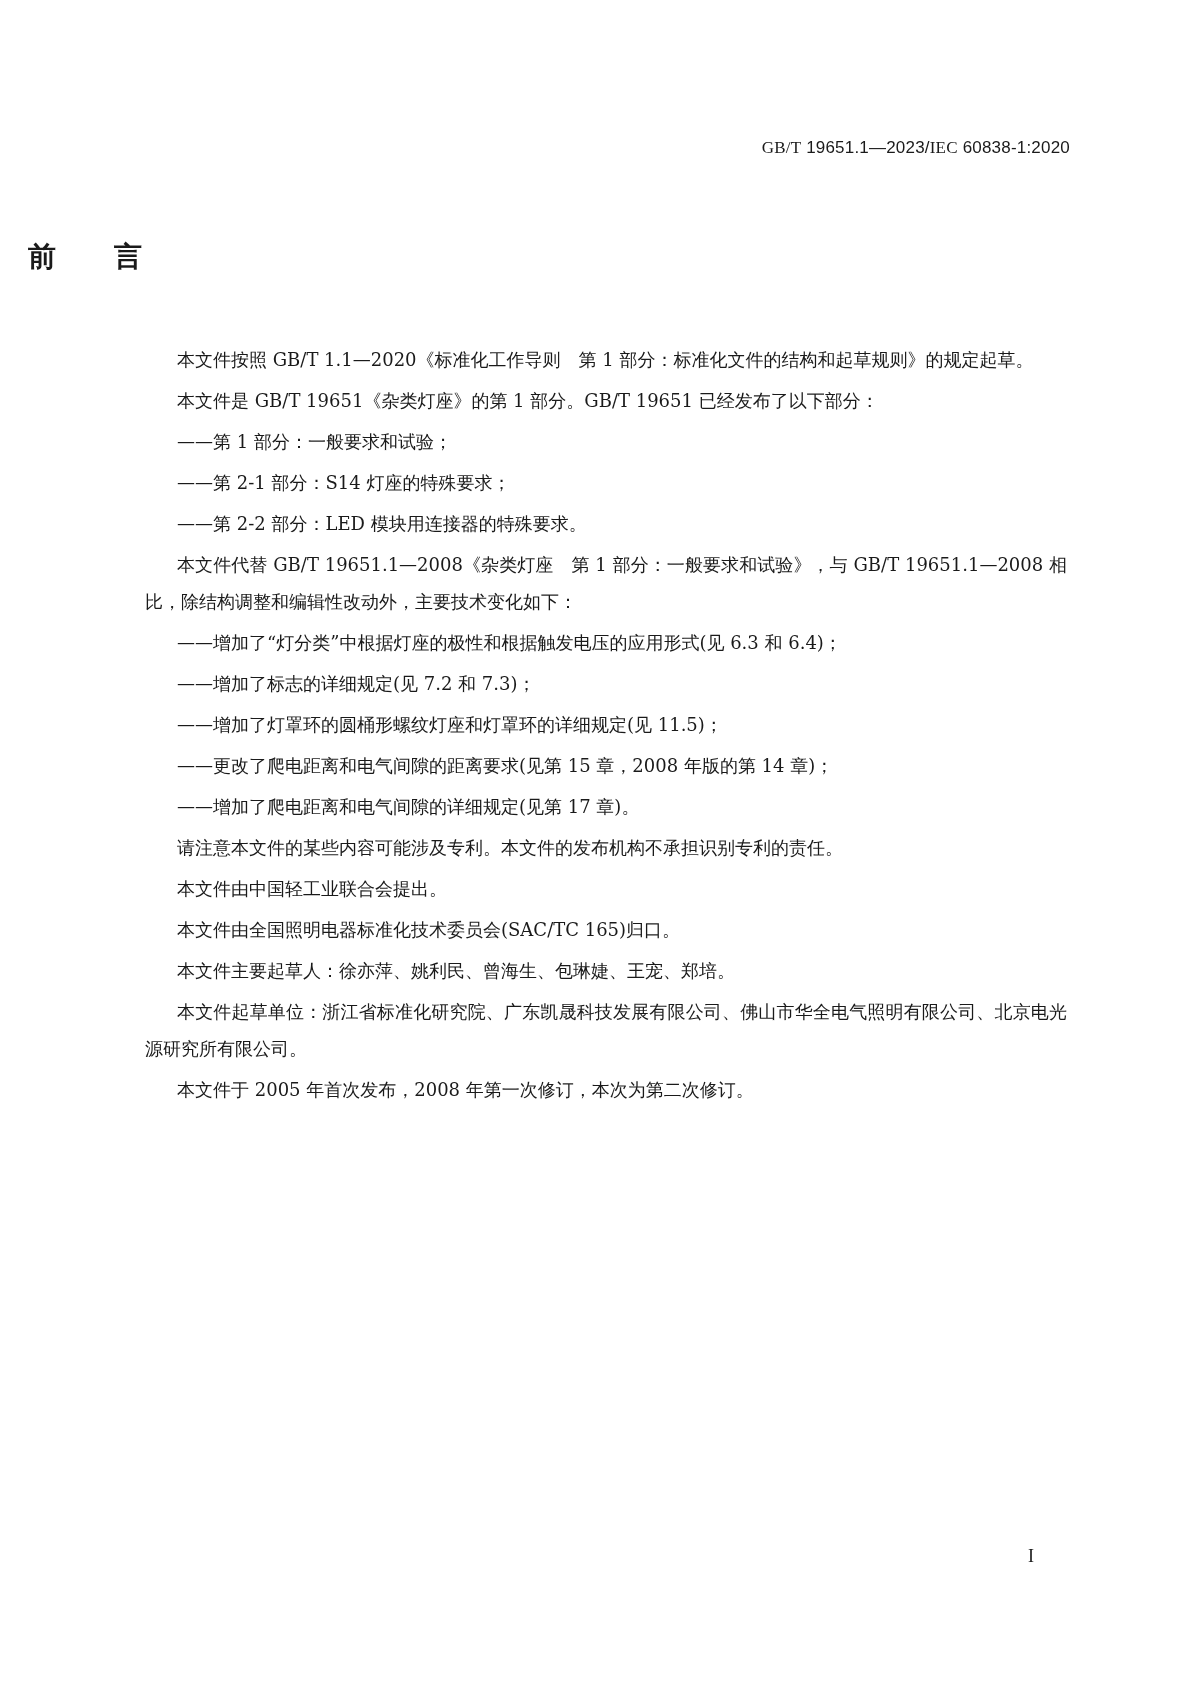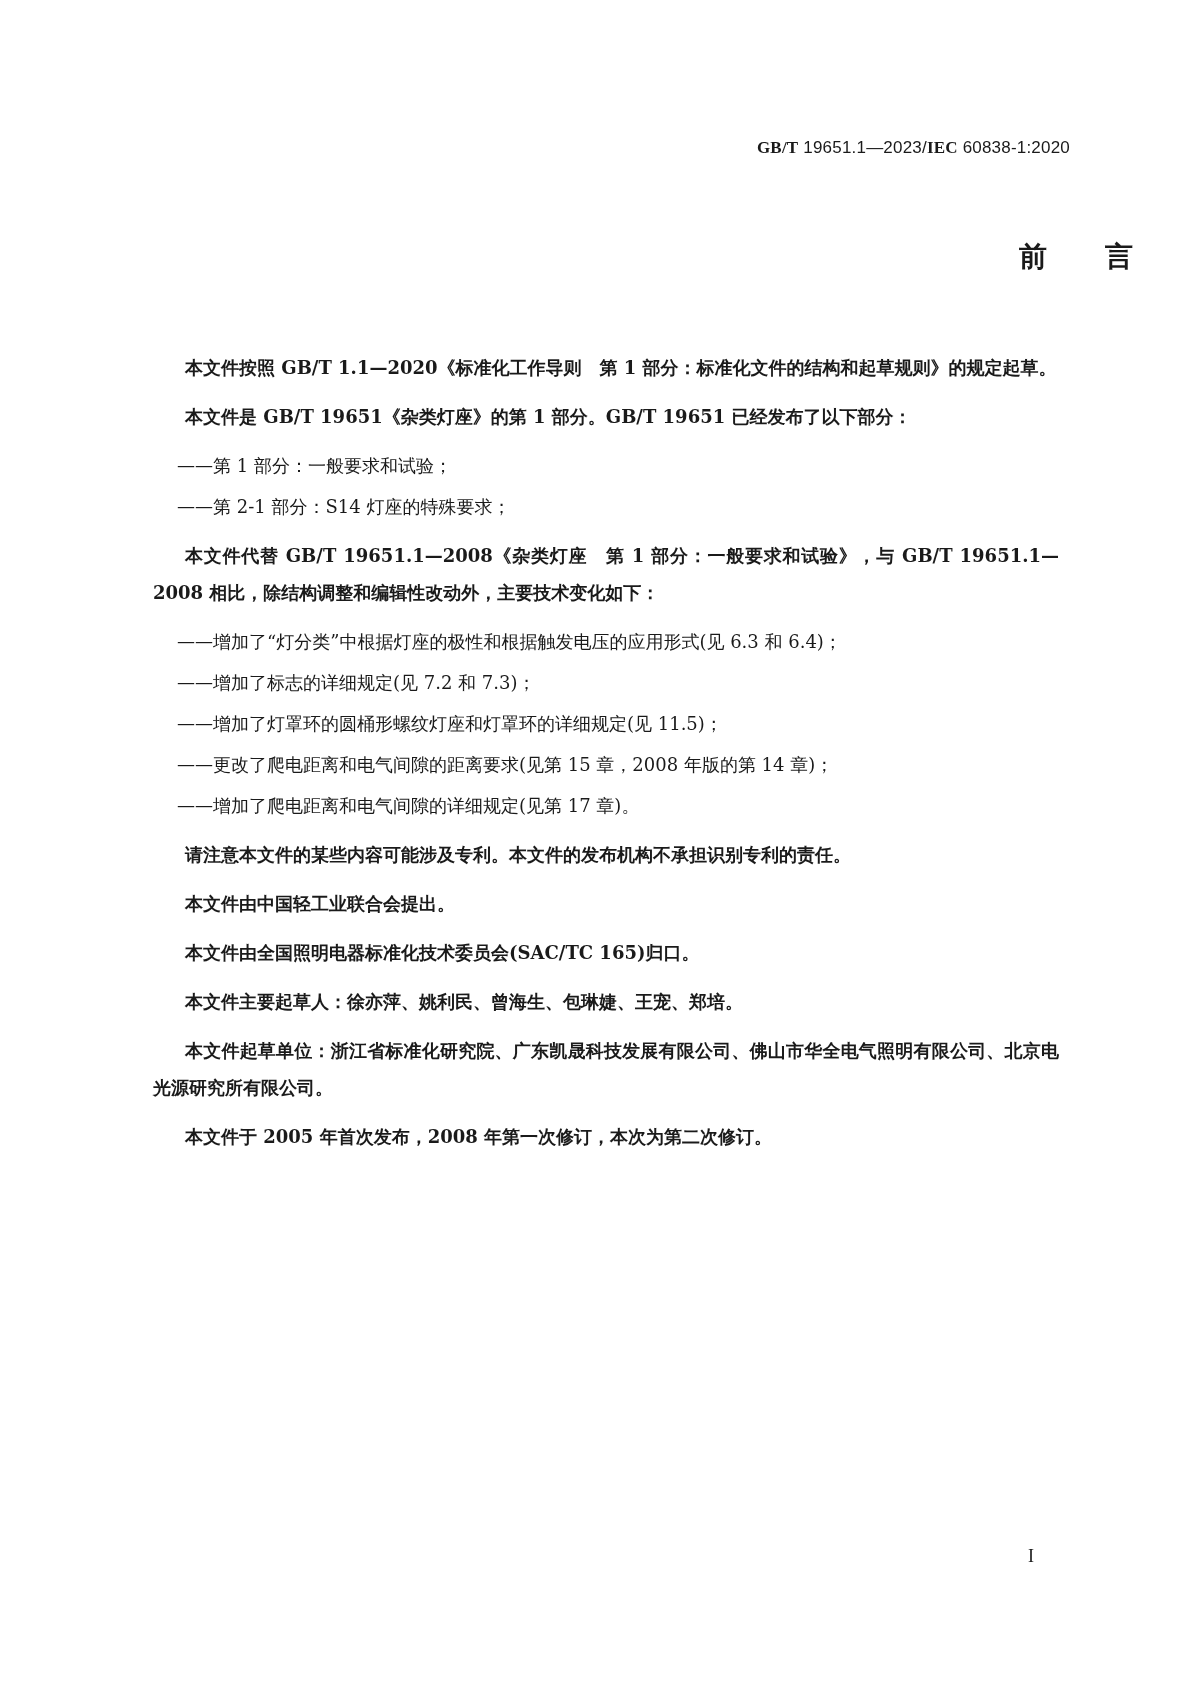--- a/index.html
+++ b/index.html
@@ -18,49 +18,48 @@
     .header {
       position: absolute;
       top: 138px;
       right: 121px;
       font-size: 17px;
       letter-spacing: 0.2px;
       white-space: nowrap;
       font-family: "Liberation Sans", "DejaVu Sans", sans-serif;
     }
     .header .bold {
-      font-weight: bold;
+      font-weight: normal;
       font-family: "Liberation Serif", "DejaVu Serif", serif;
     }
     .title {
       position: absolute;
       top: 238px;
       left: 0;
       width: 1191px;
-      text-align: right;
+      text-align: left;
       font-size: 28px;
       font-weight: bold;
       letter-spacing: 58px;
-      padding-left: 44px;
+      padding-left: 28px;
       box-sizing: border-box;
       font-family: "DejaVu Sans", sans-serif;
     }
     .body-text {
       position: absolute;
       top: 337px;
       left: 141px;
       width: 930px;
       font-size: 18px;
       line-height: 37px;
     }
     .p {
-      margin: 12px;
+      margin: 4px;
       text-indent: 32px;
       text-align: justify;
-      font-weight: bold;
     }
     .li {
       margin: 4px;
       text-indent: 32px;
       white-space: nowrap;
     }
     .page-number {
       position: absolute;
       top: 1546px;
       left: 1028px;
@@ -75,20 +74,21 @@
   <span class="bold">GB/T</span><span> 19651.1—2023/</span><span class="bold">IEC</span><span> 60838-1:2020</span>
 </div>
 
 <div class="title">前言</div>
 
 <div class="body-text">
   <p class="p">本文件按照 GB/T 1.1—2020《标准化工作导则　第 1 部分：标准化文件的结构和起草规则》的规定起草。</p>
   <p class="p">本文件是 GB/T 19651《杂类灯座》的第 1 部分。GB/T 19651 已经发布了以下部分：</p>
   <p class="li">——第 1 部分：一般要求和试验；</p>
   <p class="li">——第 2-1 部分：S14 灯座的特殊要求；</p>
+  <p class="li">——第 2-2 部分：LED 模块用连接器的特殊要求。</p>
   <p class="p">本文件代替 GB/T 19651.1—2008《杂类灯座　第 1 部分：一般要求和试验》，与 GB/T 19651.1—2008 相比，除结构调整和编辑性改动外，主要技术变化如下：</p>
   <p class="li">——增加了“灯分类”中根据灯座的极性和根据触发电压的应用形式(见 6.3 和 6.4)；</p>
   <p class="li">——增加了标志的详细规定(见 7.2 和 7.3)；</p>
   <p class="li">——增加了灯罩环的圆桶形螺纹灯座和灯罩环的详细规定(见 11.5)；</p>
   <p class="li">——更改了爬电距离和电气间隙的距离要求(见第 15 章，2008 年版的第 14 章)；</p>
   <p class="li">——增加了爬电距离和电气间隙的详细规定(见第 17 章)。</p>
   <p class="p">请注意本文件的某些内容可能涉及专利。本文件的发布机构不承担识别专利的责任。</p>
   <p class="p">本文件由中国轻工业联合会提出。</p>
   <p class="p">本文件由全国照明电器标准化技术委员会(SAC/TC 165)归口。</p>
   <p class="p">本文件主要起草人：徐亦萍、姚利民、曾海生、包琳婕、王宠、郑培。</p>

